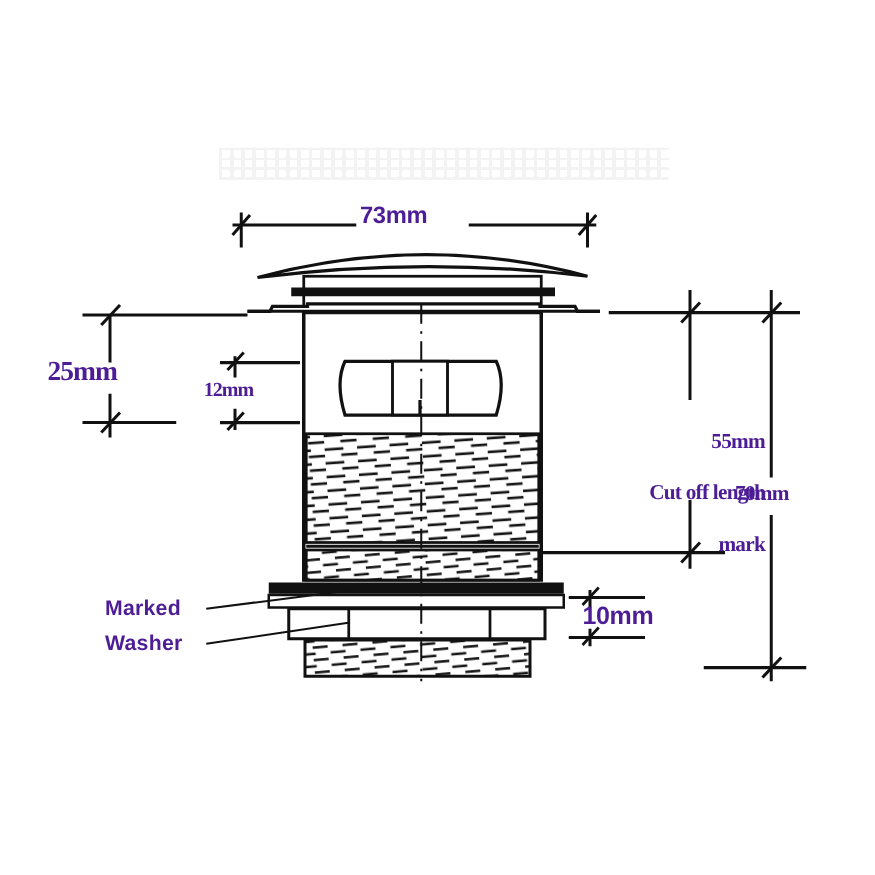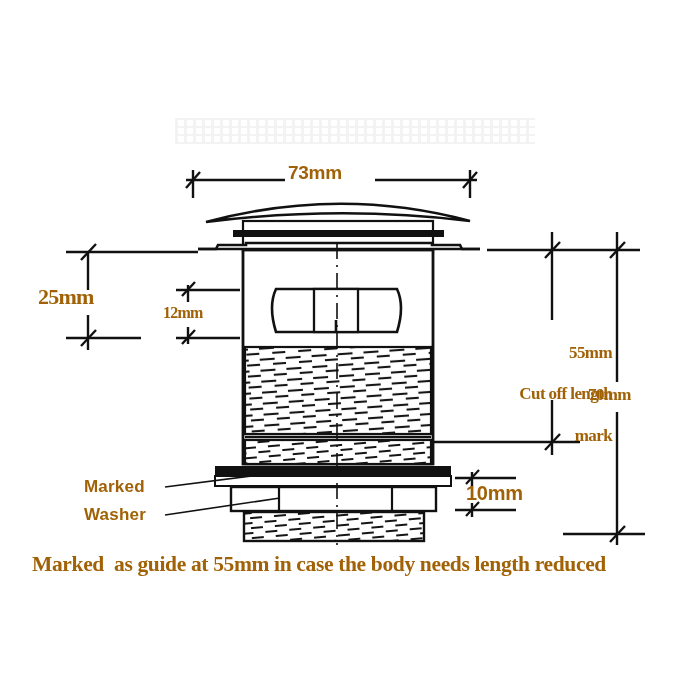--- a/index.html
+++ b/index.html
@@ -18,21 +18,21 @@
   #drawing {
     position: absolute;
     left: 0;
     top: 0;
     width: 700px;
     height: 700px;
   }
   .lbl {
     position: absolute;
     white-space: pre;
-    color: #a16207;
+    color: #4c1d95;
     line-height: 1.05;
   }
   .lbl-sans {
     font-family: "Liberation Sans", sans-serif;
     font-weight: bold;
   }
   .lbl-serif {
     font-family: "Liberation Serif", serif;
     font-weight: bold;
   }
@@ -213,15 +213,14 @@
     <span>55mm</span><br>
     <span>Cut off length</span><br>
     <span>mark</span>
   </div>
 
   <div class="lbl lbl-serif dim-70">70mm</div>
 
   <div class="lbl lbl-sans lbl-washer">Marked</div>
   <div class="lbl lbl-sans lbl-backnut">Washer</div>
 
-  <div class="lbl lbl-serif caption">Marked  as guide at 55mm in case the body needs length reduced</div>
 
 </div>
 
 </body></html>

